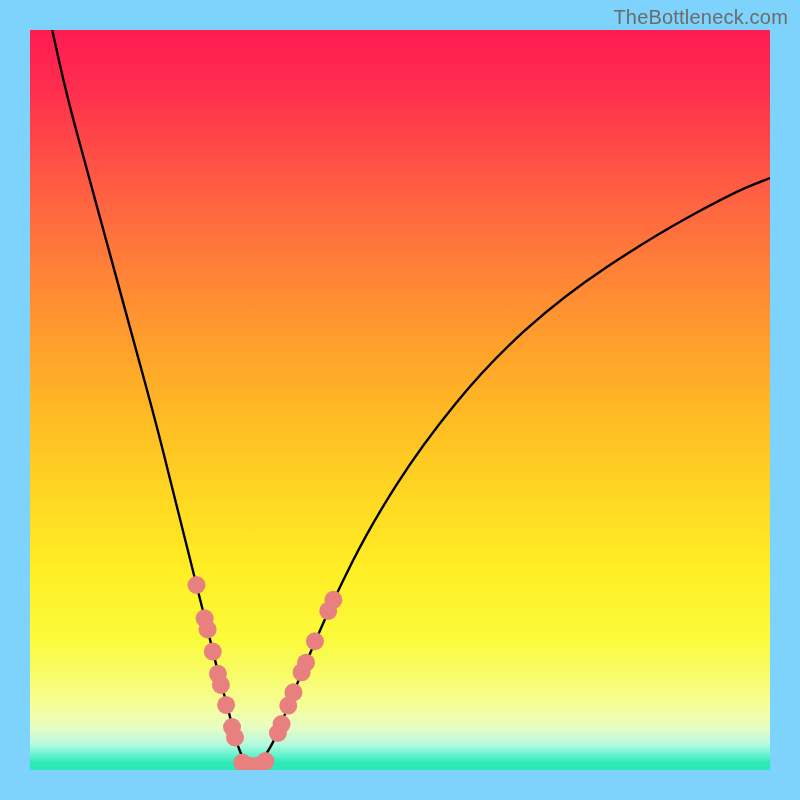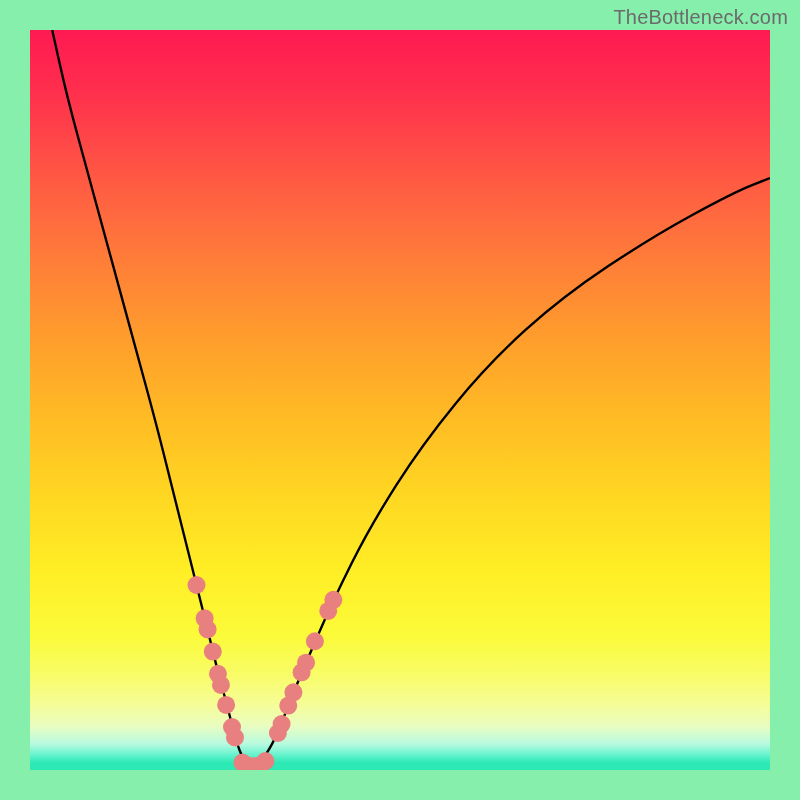--- a/index.html
+++ b/index.html
@@ -10,21 +10,21 @@
     background: #000;
     overflow: hidden;
     font-family: Arial, Helvetica, sans-serif;
   }
   .frame {
     position: absolute;
     left: 0;
     top: 0;
     width: 800px;
     height: 800px;
-    background: #86efac;
+    background: #7dd3fc;
   }
   .plot-area {
     position: absolute;
     left: 30px;
     top: 30px;
     width: 740px;
     height: 740px;
     overflow: hidden;
   }
   .gradient {

